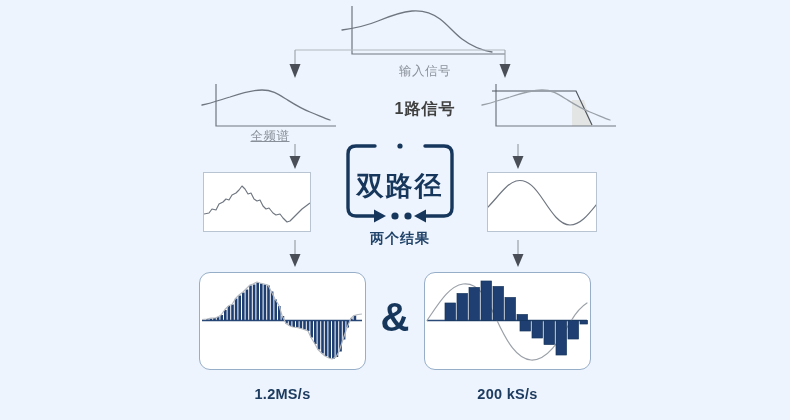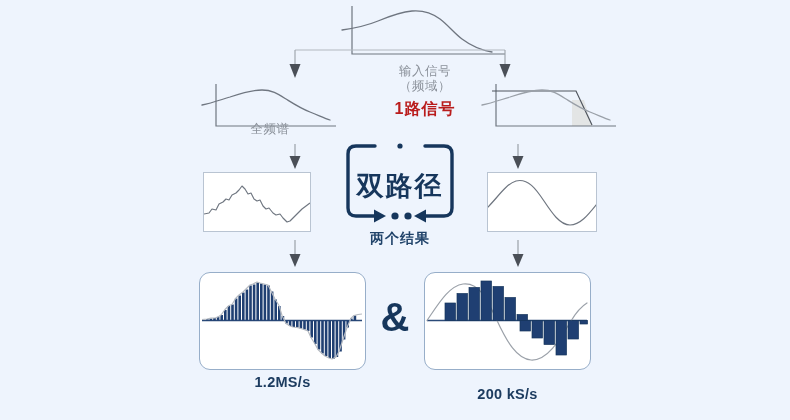--- a/index.html
+++ b/index.html
@@ -23,21 +23,21 @@
   
   .cap-grey {
     color: #8a9099;
     font-size: 12.5px;
     text-align: center;
     letter-spacing: 0.5px;
     line-height: 15px;
     white-space: nowrap;
   }
   .lbl-navy-bold {
-    color: #b91c1c;
+    color: #404040;
     font-size: 16px;
     font-weight: bold;
     text-align: center;
     letter-spacing: 1px;
     white-space: nowrap;
   }
   .lbl-navy-mid {
     color: #20436a;
     font-size: 14px;
     font-weight: bold;
@@ -90,21 +90,20 @@
 
   <div class="abs" style="left:340px; top:4px; width:170px; height:56px;">
     <svg width="170" height="56" viewBox="0 0 170 56">
       <path d="M12 2 L12 50 L165 50" fill="none" stroke="#6f7680" stroke-width="1.2"></path>
       <path d="M2 26 C 16 24, 26 22, 38 17 C 50 12, 60 8, 72 7 C 84 6, 92 9, 100 15
                C 108 21, 114 29, 122 35 C 130 41, 140 46, 152 48" fill="none" stroke="#6f7680" stroke-width="1.3" stroke-linecap="round"></path>
     </svg>
   </div>
 
   <div class="abs cap-grey" style="left:345px; top:64px; width:160px;">输入信号</div>
-  <div class="abs cap-grey" style="left:345px; top:79px; width:160px;">（频域）</div>
   <div class="abs lbl-navy-bold" style="left:345px; top:99px; width:160px;">1路信号</div>
 
   <div class="abs" style="left:285px; top:44px; width:230px; height:36px;">
     <svg width="230" height="36" viewBox="0 0 230 36">
 
       <path d="M10 6 L220 6" fill="none" stroke="#b2b8c0" stroke-width="1.1"></path>
 
       <path d="M10 6 L10 20" fill="none" stroke="#9aa0a8" stroke-width="1.1"></path>
       <polygon points="4.5,20 15.5,20 10,34" fill="#4a4f57"></polygon>
 
@@ -113,21 +112,21 @@
     </svg>
   </div>
 
   <div class="abs" style="left:200px; top:82px; width:140px; height:50px;">
     <svg width="140" height="50" viewBox="0 0 140 50">
       <path d="M16 2 L16 44 L136 44" fill="none" stroke="#6f7680" stroke-width="1.2"></path>
       <path d="M2 23 C 12 21, 20 18, 30 15 C 42 11, 52 8, 62 8 C 72 8, 78 12, 86 17
                C 94 22, 100 26, 110 30 C 118 33, 124 36, 130 38" fill="none" stroke="#6f7680" stroke-width="1.3" stroke-linecap="round"></path>
     </svg>
   </div>
-  <div class="abs cap-grey" style="left:200px; top:122px; width:140px;">全频谱</div>
+  <div class="abs cap-grey" style="left:200px; top:129px; width:140px;text-decoration:underline;">全频谱</div>
 
   <div class="abs" style="left:285px; top:144px; width:20px; height:26px;">
     <svg width="20" height="26" viewBox="0 0 20 26">
       <path d="M10 0 L10 12" fill="none" stroke="#9aa0a8" stroke-width="1.2"></path>
       <polygon points="4.5,12 15.5,12 10,25" fill="#4a4f57"></polygon>
     </svg>
   </div>
 
   <div class="abs panel" style="left:203px; top:172px; width:108px; height:60px;">
     <svg width="106" height="58" viewBox="0 0 106 58">
@@ -252,21 +251,21 @@
       <path d="M2 46.5 L7 46.0 L11 45.2 L15 45.0 L18 44.0 L21 42.0 L25 36.5
                L29 32.5 L32 31.5 L36 25.0 L39 22.0 L43 19.0 L46 16.0
                L50 12.0 L53 11.0 L57 9.0 L60 10.0 L64 11.0 L68 12.0
                L71 18.0 L75 26.0 L79 32.5 L82 42.5 L86 50.5 L90 53.0
                L93 54.0 L97 54.5 L101 55.5 L104 56.5 L108 58.0 L111 64.5
                L115 71.0 L118 76.5 L122 80.5 L125 83.0 L129 85.0 L132 86.0
                L136 84.0 L139 78.5 L143 66.5 L147 54.5 L151 45.2 L154 42.5
                L158 41.5 L162 41.0" fill="none" stroke="#b4b9c0" stroke-width="1.2" stroke-linejoin="round"></path>
     </svg>
   </div>
-  <div class="abs lbl-rate" style="left:199px; top:374px; width:167px;">1.2MS/s</div>
+  <div class="abs lbl-rate" style="left:199px; top:386px; width:167px;">1.2MS/s</div>
 
   <div class="abs amp" style="left:375px; top:297px; width:40px; text-align:center;">&amp;</div>
 
   <div class="abs panel-round" style="left:424px; top:272px; width:167px; height:98px;">
     <svg width="164" height="95" viewBox="0 0 164 95">
 
       <line x1="2" y1="47.5" x2="162" y2="47.5" stroke="#2b4a78" stroke-width="1.3"></line>
 
       <path d="M2 47.5 C 14 30, 24 13, 38 11 C 54 9, 62 26, 72 47.5
                C 82 69, 92 86, 106 87 C 122 88, 134 68, 146 48 C 152 38, 157 33, 162 30" fill="none" stroke="#9ba1a9" stroke-width="1.2" stroke-linecap="round"></path>

